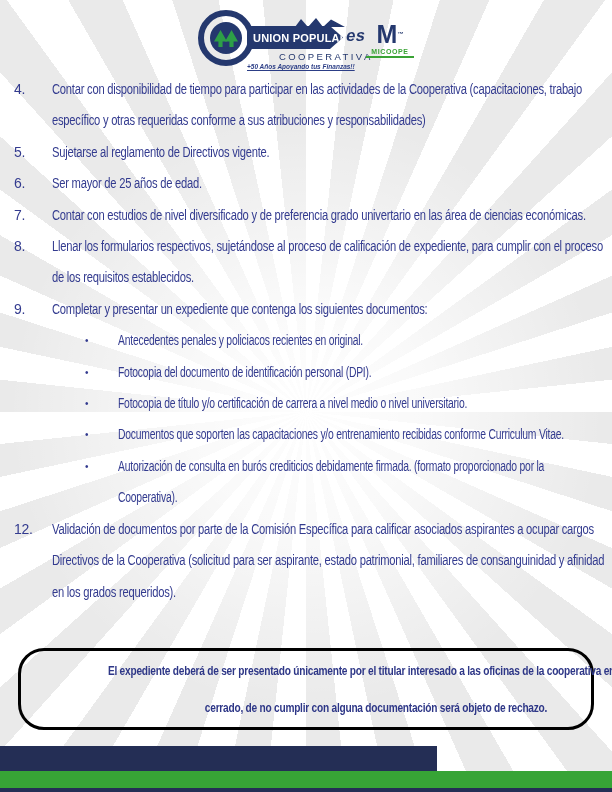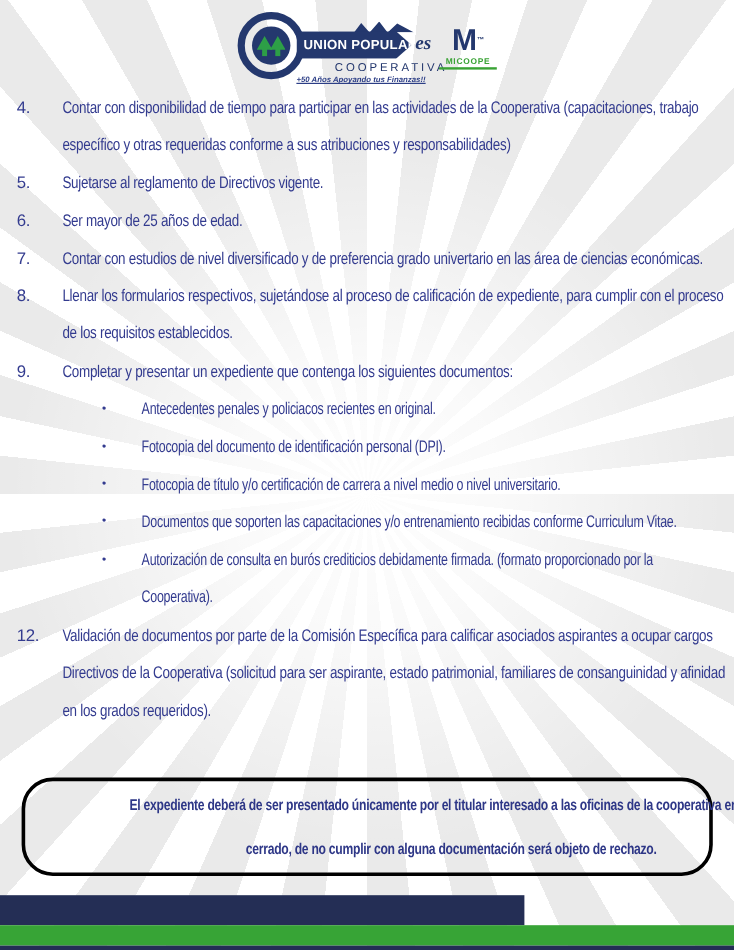--- a/index.html
+++ b/index.html
@@ -60,21 +60,21 @@
     white-space: nowrap;
     margin-left: 32px;
   }
   .brand-tagline {
     position: absolute; left: 247px; top: 63px; width: 110px;
     color: #2c3e86; font-size: 6.5px; font-style: italic; font-weight: bold;
     text-decoration: underline; white-space: nowrap;
   }
   .es-script {
     position: absolute; left: 346px; top: 28px;
-    font-family: Liberation Serif, serif; font-style: italic; font-weight: bold;
+    font-family: Liberation Mono, monospace; font-style: italic; font-weight: bold;
     font-size: 16px; color: #24386e;
   }
   .micoope { position: absolute; left: 366px; top: 22px; width: 48px; text-align: center; }
   .micoope .m-letter {
     font-size: 25px; line-height: 25px; font-weight: bold; color: #24386e;
     font-family: "Liberation Sans", sans-serif;
   }
   .micoope .tm { font-size: 6px; color: #24386e; vertical-align: top; }
   .micoope .m-name {
     margin-top: 1px; color: #3aa335; font-size: 7px; font-weight: bold;

